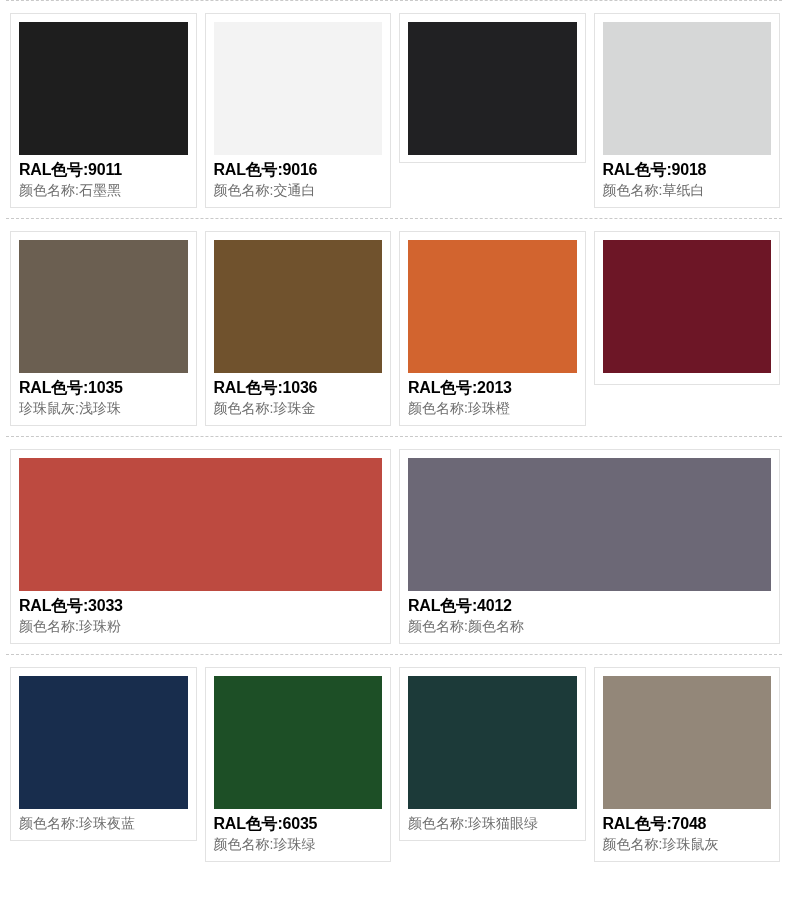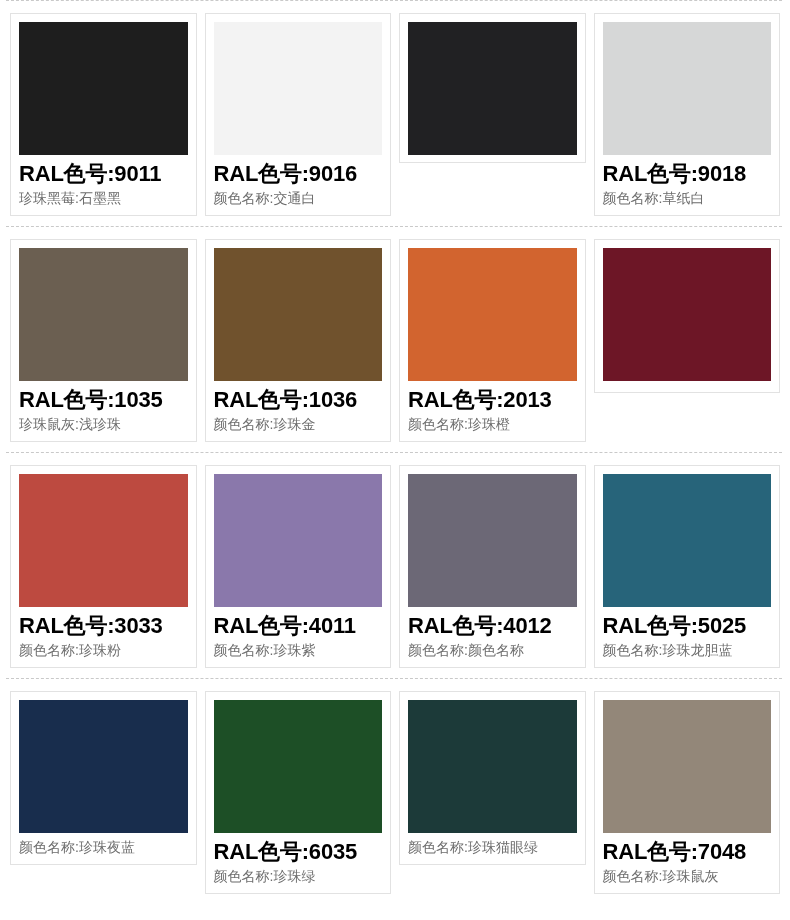--- a/index.html
+++ b/index.html
@@ -53,21 +53,21 @@
     width: 100%;
     height: 133px;
     display: block;
   }
 
   .card-text {
     padding-top: 4px;
   }
 
   .ral-code {
-    font-size: 22px;
+    font-size: 16px;
     font-weight: bold;
     color: #000000;
     line-height: 1.32;
     letter-spacing: -0.2px;
     white-space: nowrap;
   }
 
   .color-name {
     font-size: 14px;
     font-weight: normal;
@@ -81,21 +81,21 @@
 <body>
 
 <div id="palette">
     <div class="swatch-row">
       <div class="row-divider"></div>
       <div class="row-cards">
         <div class="color-card">
           <div class="color-chip" style="background-color: rgb(30, 30, 30);"></div>
           <div class="card-text">
             <div class="ral-code">RAL色号:9011</div>
-            <div class="color-name">珍珠黑莓:石墨黑</div>
+            <div class="color-name">颜色名称:石墨黑</div>
           </div>
         </div>
         <div class="color-card">
           <div class="color-chip" style="background-color: rgb(243, 243, 243);"></div>
           <div class="card-text">
             <div class="ral-code">RAL色号:9016</div>
             <div class="color-name">颜色名称:交通白</div>
           </div>
         </div>
         <div class="color-card">
@@ -145,38 +145,24 @@
       <div class="row-divider"></div>
       <div class="row-cards">
         <div class="color-card">
           <div class="color-chip" style="background-color: rgb(189, 74, 64);"></div>
           <div class="card-text">
             <div class="ral-code">RAL色号:3033</div>
             <div class="color-name">颜色名称:珍珠粉</div>
           </div>
         </div>
         <div class="color-card">
-          <div class="color-chip" style="background-color: rgb(138, 120, 171);"></div>
-          <div class="card-text">
-            <div class="ral-code">RAL色号:4011</div>
-            <div class="color-name">颜色名称:珍珠紫</div>
-          </div>
-        </div>
-        <div class="color-card">
           <div class="color-chip" style="background-color: rgb(108, 104, 118);"></div>
           <div class="card-text">
             <div class="ral-code">RAL色号:4012</div>
             <div class="color-name">颜色名称:颜色名称</div>
-          </div>
-        </div>
-        <div class="color-card">
-          <div class="color-chip" style="background-color: rgb(39, 100, 122);"></div>
-          <div class="card-text">
-            <div class="ral-code">RAL色号:5025</div>
-            <div class="color-name">颜色名称:珍珠龙胆蓝</div>
           </div>
         </div>
       </div>
     </div>
     <div class="swatch-row">
       <div class="row-divider"></div>
       <div class="row-cards">
         <div class="color-card">
           <div class="color-chip" style="background-color: rgb(24, 45, 77);"></div>
           <div class="card-text">

